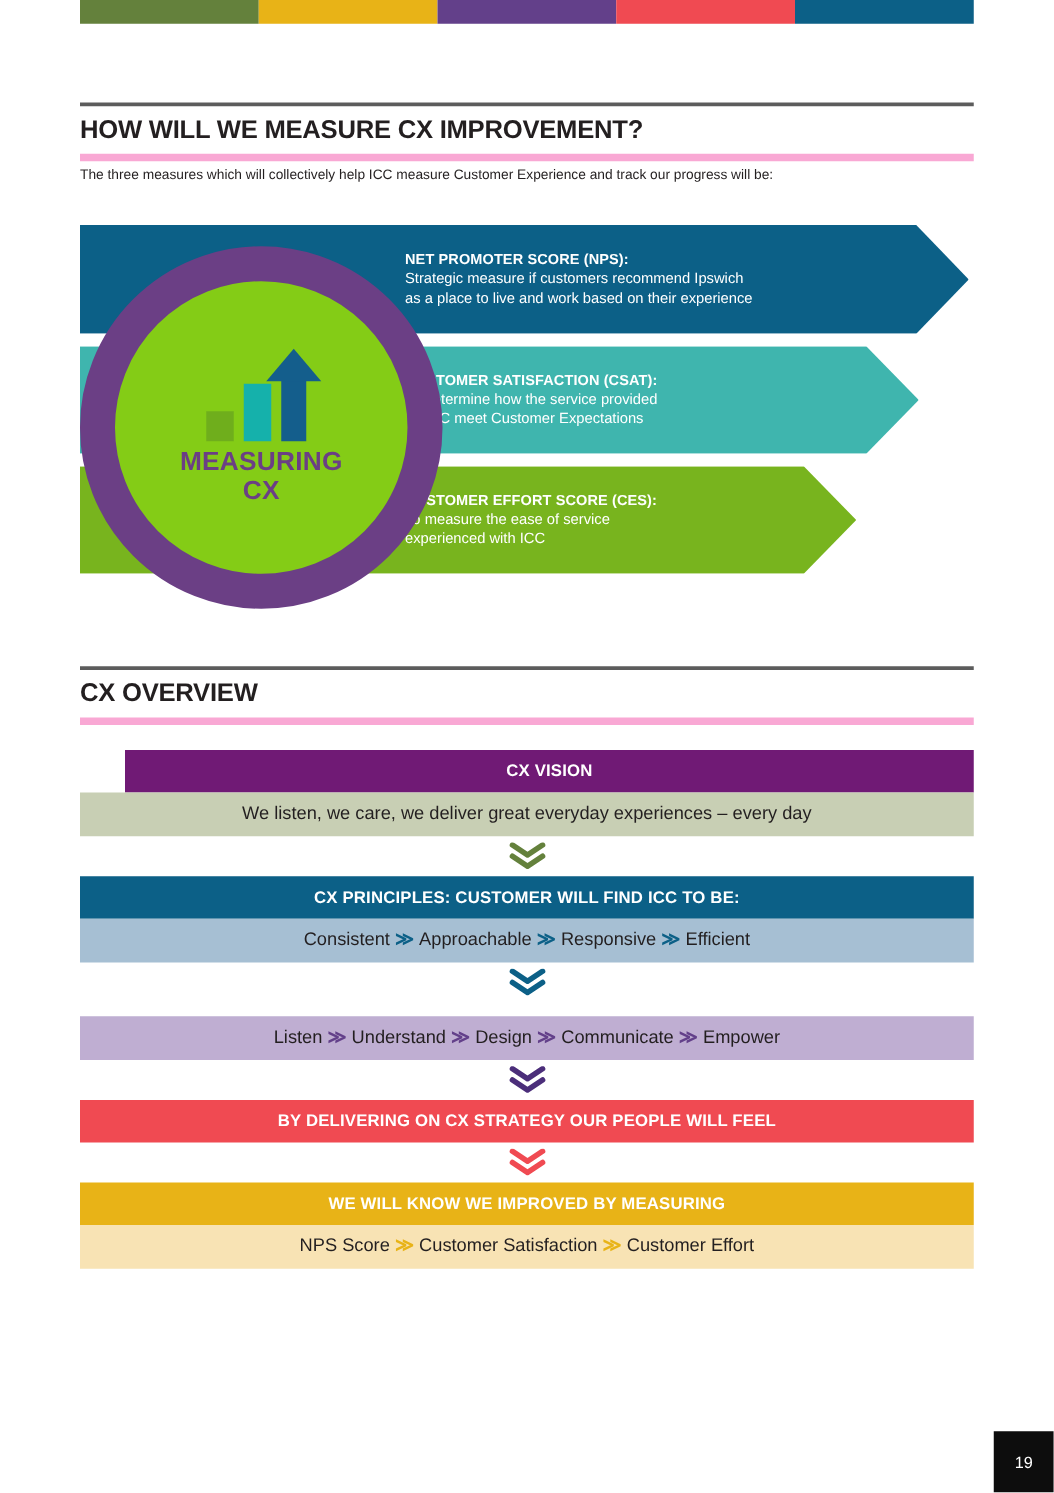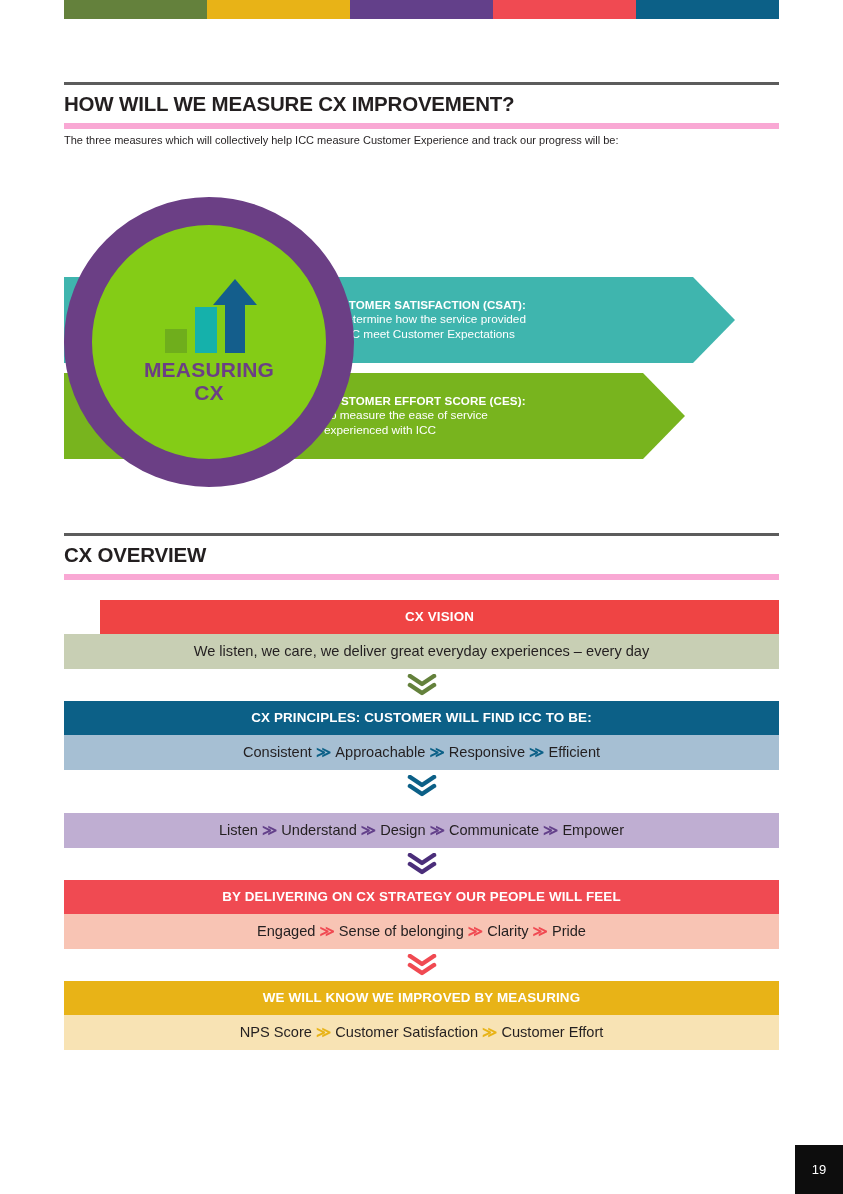--- a/index.html
+++ b/index.html
@@ -122,20 +122,27 @@
 </div>
 
 <div class="section rule-top rule-bot" style="top:82px;">
   <div class="sec-title">HOW WILL WE MEASURE CX IMPROVEMENT?</div>
 </div>
 
 <div class="intro" style="top:134px;width:715px;">The three measures which will collectively help ICC measure Customer Experience and track our progress will be:</div>
 
 <div class="measure-wrap">
 
+  <div class="chev nps" style="background: rgb(12, 96, 135);">
+    <div class="txt">
+      <b>NET PROMOTER SCORE (NPS):</b>
+      <div class="d">Strategic measure if customers recommend Ipswich</div>
+      <div class="d">as a place to live and work based on their experience</div>
+    </div>
+  </div>
 
   <div class="chev csat" style="background: rgb(63, 181, 174);">
     <div class="txt">
       <b>CUSTOMER SATISFACTION (CSAT):</b>
       <div class="d">To determine how the service provided</div>
       <div class="d">by ICC meet Customer Expectations</div>
     </div>
   </div>
 
   <div class="chev ces" style="background: rgb(120, 180, 30);">
@@ -161,21 +168,21 @@
     </div>
   </div>
 </div>
 
 <div class="section rule-top rule-bot" style="top:533px;">
   <div class="sec-title">CX OVERVIEW</div>
 </div>
 
 <div class="stack" id="overview-stack">
     <div class="blk">
-      <div class="head" style="background: #ef4444; margin-left: 36px;">CX VISION</div>
+      <div class="head" style="background: #701a75; margin-left: 36px;">CX VISION</div>
       <div class="body" style="background: rgb(200, 207, 180);">We listen, we care, we deliver great everyday experiences – every day</div>
     </div>
     <div class="sep">
       <svg width="30" height="22" viewBox="0 0 30 22" aria-hidden="true">
         <path d="M3 2 L15 10 L27 2" fill="none" stroke="#64813C" stroke-width="4.5" stroke-linecap="round" stroke-linejoin="round"></path>
         <path d="M3 11 L15 19 L27 11" fill="none" stroke="#64813C" stroke-width="4.5" stroke-linecap="round" stroke-linejoin="round"></path>
       </svg>
     </div>
     <div class="blk">
       <div class="head" style="background: rgb(12, 96, 135);">CX PRINCIPLES: CUSTOMER WILL FIND ICC TO BE:</div>
@@ -191,21 +198,20 @@
       <div class="body" style="background: rgb(191, 174, 210); margin-top: 11px;"><span>Listen</span><span class="pipe" style="color:#63408A"> ≫ </span><span>Understand</span><span class="pipe" style="color:#63408A"> ≫ </span><span>Design</span><span class="pipe" style="color:#63408A"> ≫ </span><span>Communicate</span><span class="pipe" style="color:#63408A"> ≫ </span><span>Empower</span></div>
     </div>
     <div class="sep">
       <svg width="30" height="22" viewBox="0 0 30 22" aria-hidden="true">
         <path d="M3 2 L15 10 L27 2" fill="none" stroke="#4B2E7A" stroke-width="4.5" stroke-linecap="round" stroke-linejoin="round"></path>
         <path d="M3 11 L15 19 L27 11" fill="none" stroke="#4B2E7A" stroke-width="4.5" stroke-linecap="round" stroke-linejoin="round"></path>
       </svg>
     </div>
     <div class="blk">
       <div class="head" style="background: rgb(240, 74, 82);">BY DELIVERING ON CX STRATEGY OUR PEOPLE WILL FEEL</div>
-      <div class="body" style="background: rgb(248, 196, 180);"><span>Engaged</span><span class="pipe" style="color:#F04A52"> ≫ </span><span>Sense of belonging</span><span class="pipe" style="color:#F04A52"> ≫ </span><span>Clarity</span><span class="pipe" style="color:#F04A52"> ≫ </span><span>Pride</span></div>
     </div>
     <div class="sep">
       <svg width="30" height="22" viewBox="0 0 30 22" aria-hidden="true">
         <path d="M3 2 L15 10 L27 2" fill="none" stroke="#F04A52" stroke-width="4.5" stroke-linecap="round" stroke-linejoin="round"></path>
         <path d="M3 11 L15 19 L27 11" fill="none" stroke="#F04A52" stroke-width="4.5" stroke-linecap="round" stroke-linejoin="round"></path>
       </svg>
     </div>
     <div class="blk">
       <div class="head" style="background: rgb(232, 179, 23);">WE WILL KNOW WE IMPROVED BY MEASURING</div>
       <div class="body" style="background: rgb(248, 227, 180);"><span>NPS Score</span><span class="pipe" style="color:#E8B317"> ≫ </span><span>Customer Satisfaction</span><span class="pipe" style="color:#E8B317"> ≫ </span><span>Customer Effort</span></div>

